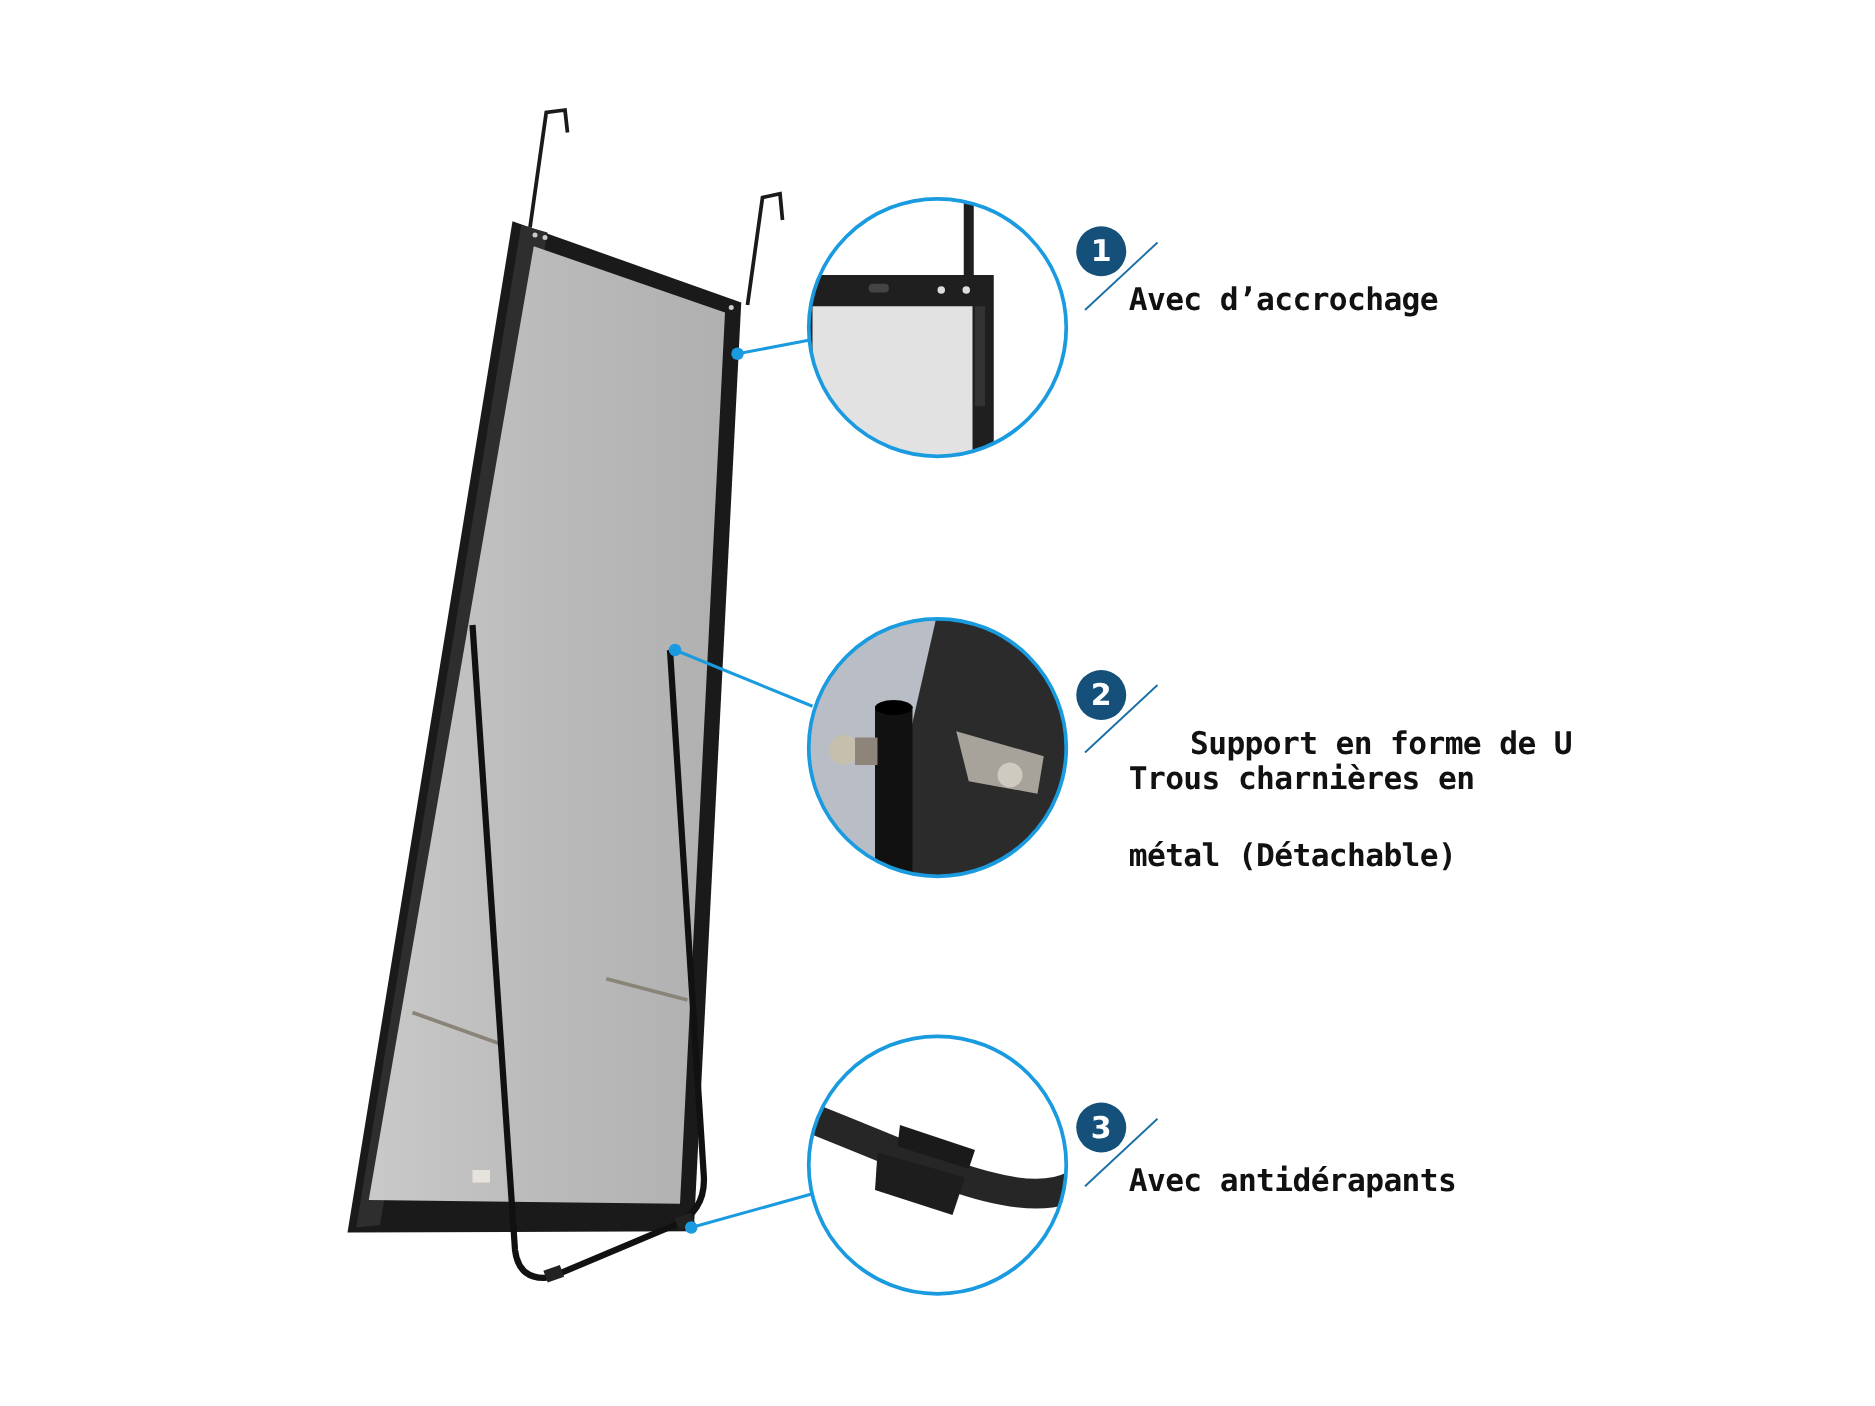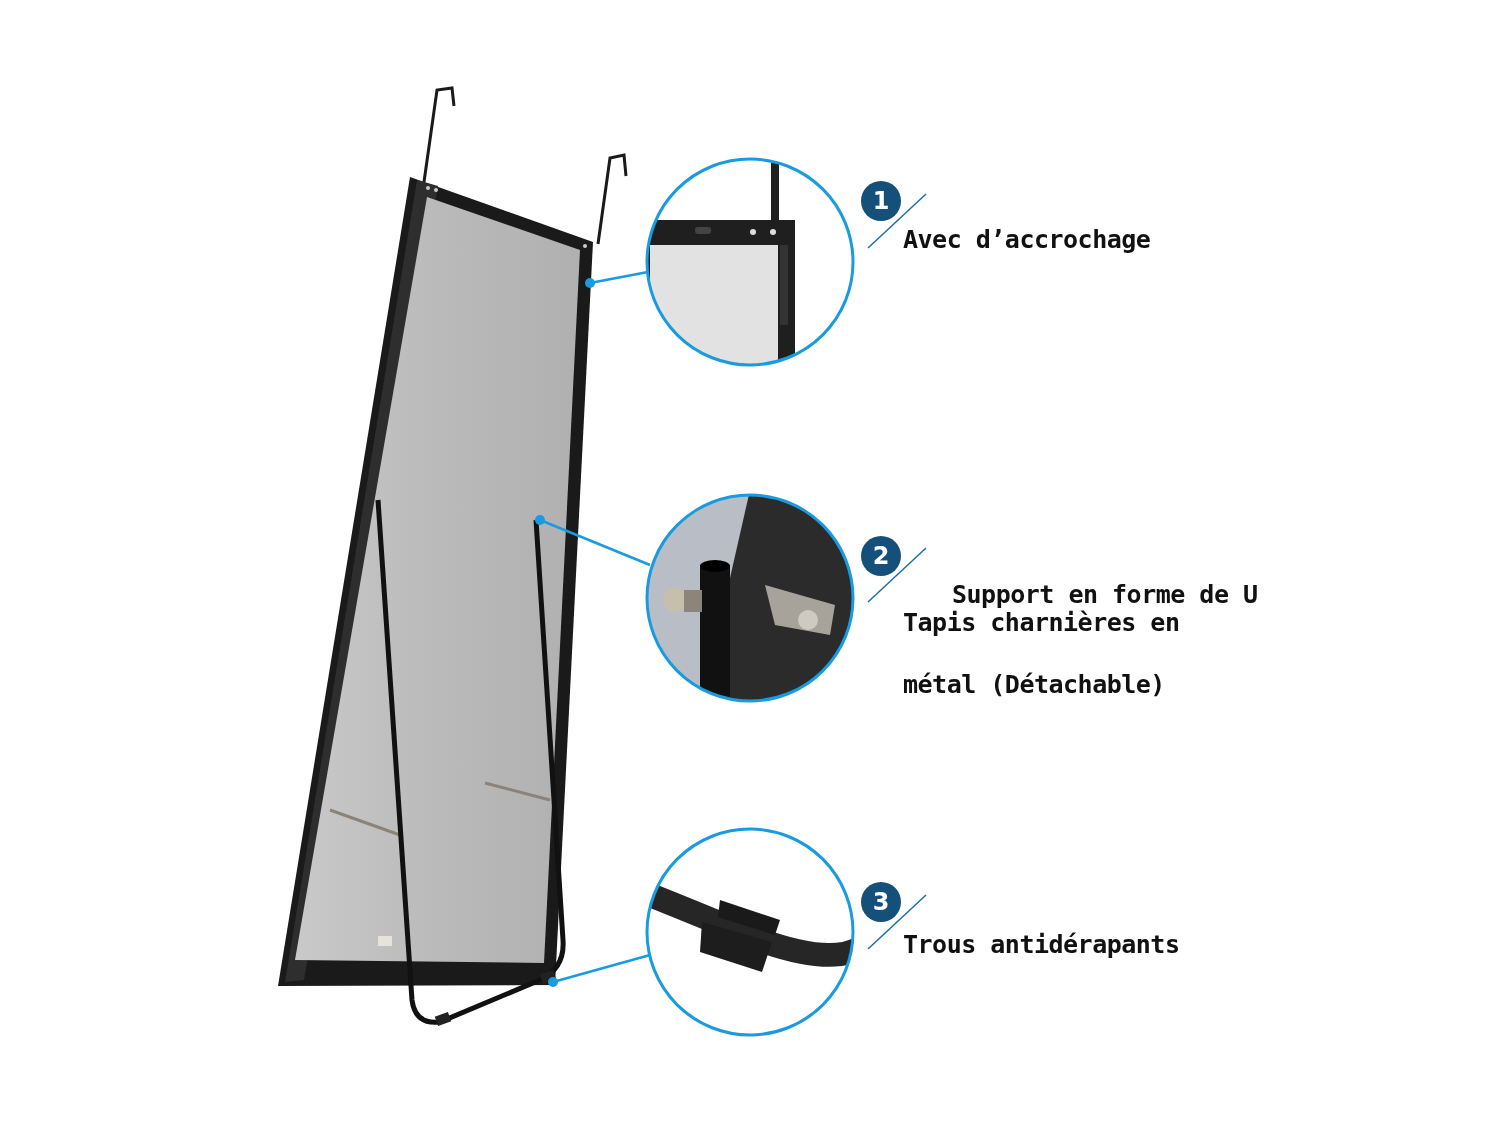--- a/index.html
+++ b/index.html
@@ -109,20 +109,20 @@
 </svg>
 
 <div class="feature">
   <div class="badge" style="left:861px;top:181px;">1</div>
   <div class="label" style="left:903px;top:226px;">Avec d’accrochage</div>
 </div>
 
 <div class="feature">
   <div class="badge" style="left:861px;top:536px;">2</div>
   <div class="label" style="left:908px;top:581px;margin-left:44px;">Support en forme de U</div>
-  <div class="label" style="left:903px;top:609px;">Tapis charnières en</div>
+  <div class="label" style="left:903px;top:609px;">Trous charnières en</div>
   <div class="label" style="left:903px;top:671px;">métal (Détachable)</div>
 </div>
 
 <div class="feature">
   <div class="badge" style="left:861px;top:882px;">3</div>
-  <div class="label" style="left:903px;top:931px;">Trous antidérapants</div>
+  <div class="label" style="left:903px;top:931px;">Avec antidérapants</div>
 </div>
 
 </body></html>

